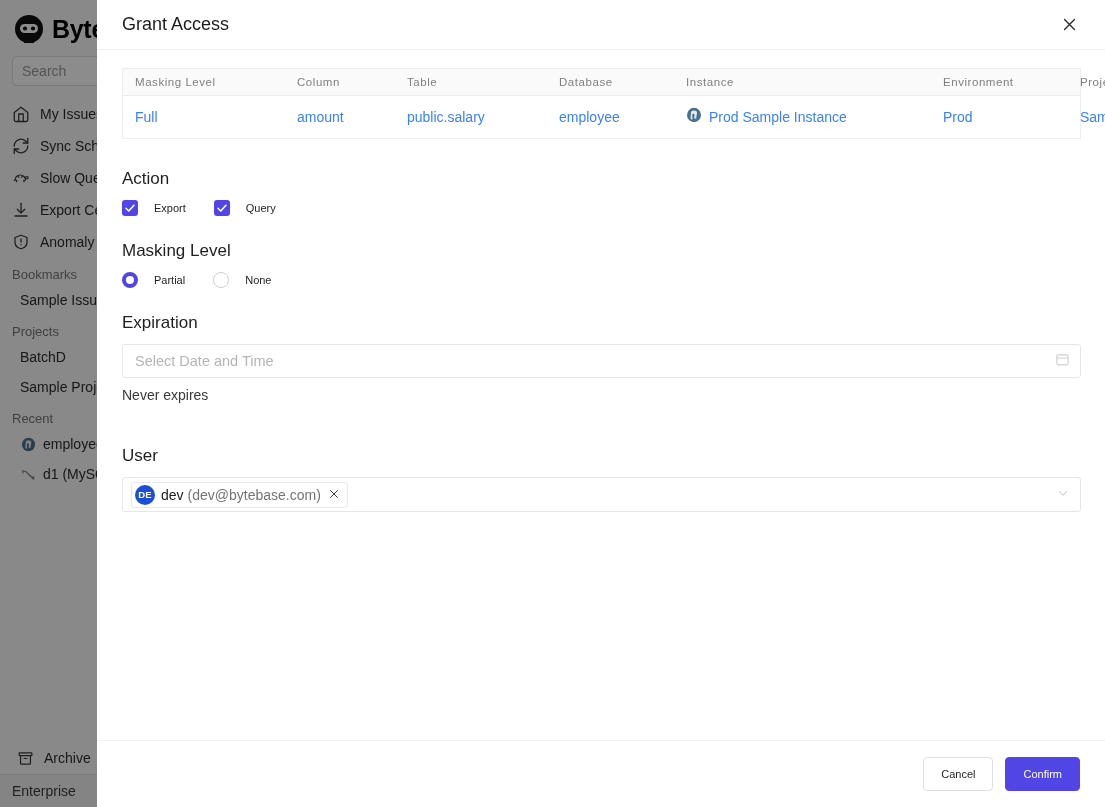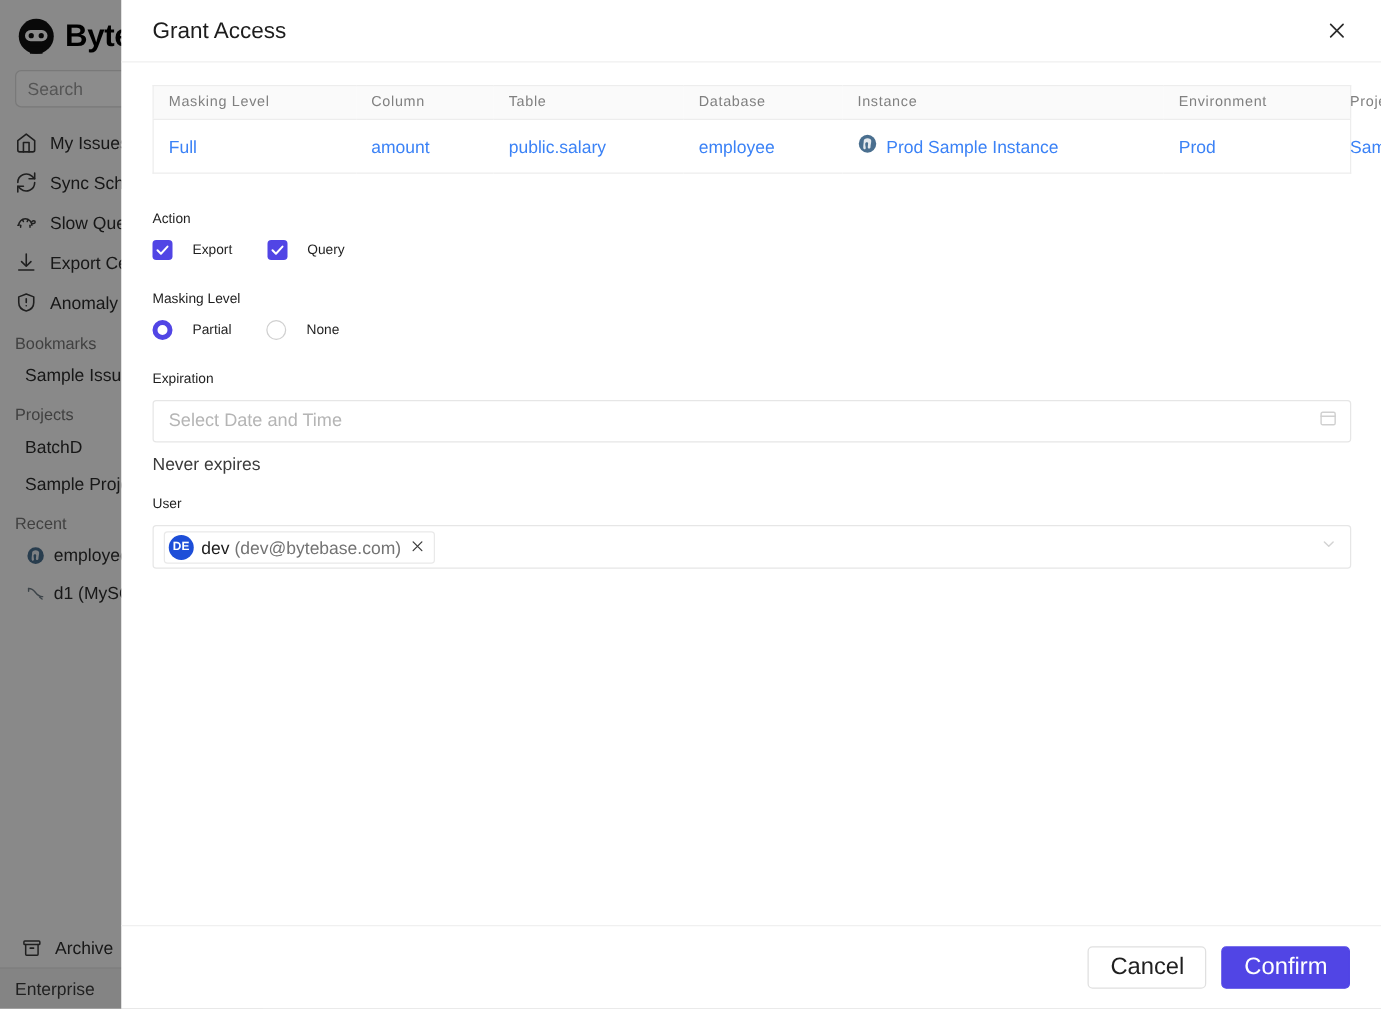--- a/index.html
+++ b/index.html
@@ -190,21 +190,21 @@
     font-size: 14px;
     color: #3b82f6;
     padding: 11px 10px 12px 12px;
     white-space: nowrap;
     vertical-align: middle;
   }
   .cell-inst { display: flex; align-items: center; gap: 7px; }
 
   
   .field-label {
-    font-size: 11px;
+    font-size: 17px;
     color: #1f1f1f;
     margin: 0 0 11px 0;
   }
   .group { margin-top: 25px; }
   .group.first { margin-top: 30px; }
 
   .opt-row { display: flex; align-items: center; gap: 0; }
   .opt {
     display: flex;
     align-items: center;
@@ -299,21 +299,21 @@
     display: flex;
     align-items: center;
     justify-content: flex-end;
     gap: 12px;
     padding: 0 25px 0 0;
     box-sizing: border-box;
   }
   .btn {
     height: 34px;
     border-radius: 4px;
-    font-size: 19px;
+    font-size: 11px;
     display: flex;
     align-items: center;
     justify-content: center;
     cursor: pointer;
     box-sizing: border-box;
     padding: 6px 17px;
   }
   .btn-cancel { background: #fff; border: 1px solid #e0e0e0; color: #1f1f1f; }
   .btn-confirm { background: #5145e5; border: 1px solid #5145e5; color: #fff; }
 </style>
@@ -550,21 +550,21 @@
         <span>
           <svg viewBox="0 0 24 24" width="15" height="15" fill="none" stroke="#d0d0d0" stroke-width="1.8" stroke-linecap="round" stroke-linejoin="round">
               <rect x="3" y="4.5" width="18" height="16" rx="2"></rect>
               <path d="M3 9.5h18"></path>
             </svg>
         </span>
       </div>
       <div class="hint">Never expires</div>
     </div>
 
-    <div class="group" style="margin-top:18px;">
+    <div class="group" style="margin-top:43px;">
       <div class="field-label">User</div>
       <div class="select-input">
         <div class="tags">
           <span class="user-tag">
             <span class="avatar">DE</span>
             <span class="tag-name">dev</span>
             <span class="tag-email">(dev@bytebase.com)</span>
             <span class="tag-x">
               <svg viewBox="0 0 24 24" width="12" height="12" fill="none" stroke="#3c3c3c" stroke-width="2" stroke-linecap="round">
                   <path d="M5 5l14 14M19 5L5 19"></path>

